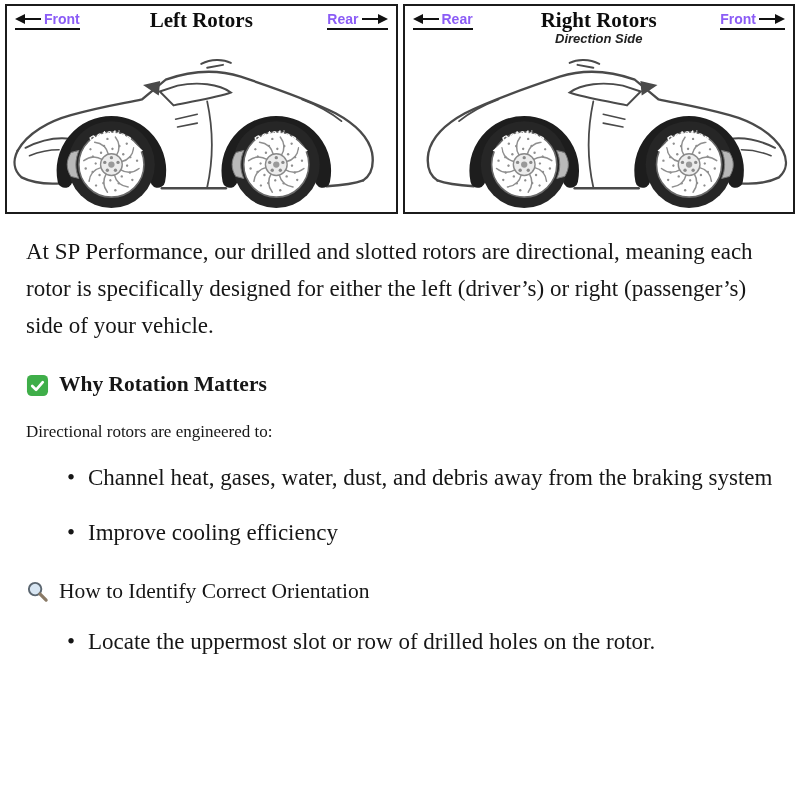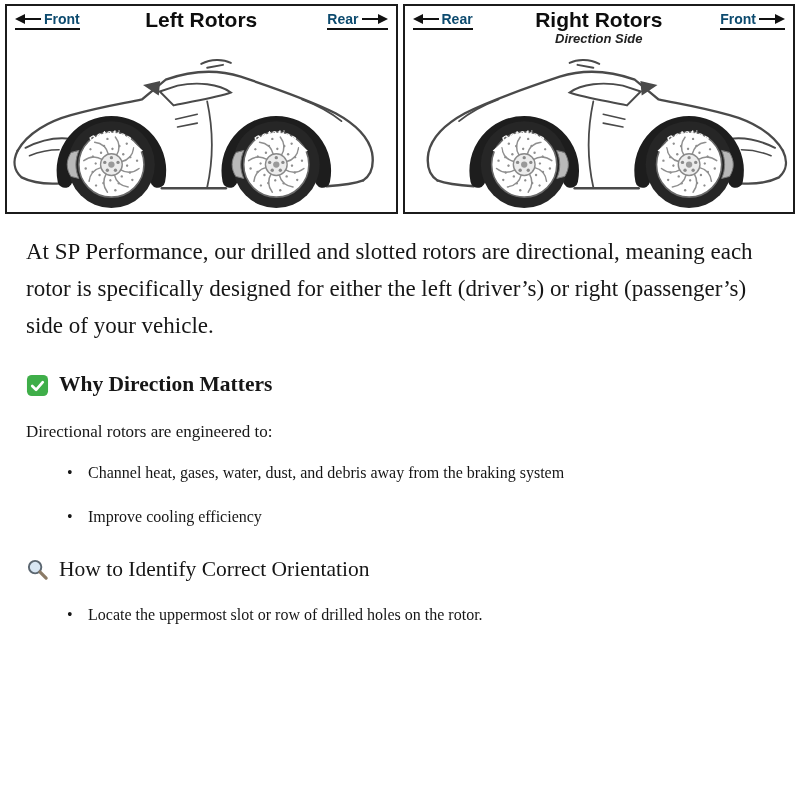--- a/index.html
+++ b/index.html
@@ -6,41 +6,41 @@
   body { width:800px; font-family:"Liberation Serif", serif; color:#161616; }
 
   
   .figure { display:flex; gap:5px; padding:4px 5px 0 5px; box-sizing:border-box; }
   .panel { flex:1; border:2px solid #1b1b1b; background:#fff; height:210px;
            box-sizing:border-box; position:relative; overflow:hidden; }
   .panel-head { position:absolute; top:5px; left:8px; right:8px; display:flex;
                 justify-content:space-between; align-items:flex-start;
                 font-family:"Liberation Sans", sans-serif; z-index:2; }
   .dir { display:inline-flex; align-items:center; gap:3px; font-weight:bold;
-         font-size:14px; color:#0c4a6e; border-bottom:2px solid #111; padding-bottom:1px; }
+         font-size:14px; color:#8b5cf6; border-bottom:2px solid #111; padding-bottom:1px; }
   .title-block { position:absolute; left:50%; transform:translateX(-50%); top:3px;
                  text-align:center; font-family:"Liberation Sans", sans-serif; z-index:2; width:60%; }
-  .panel-title { display:block; font-size:21px; font-weight:bold; line-height:1.05; color:#0d0d0d; }
+  .panel-title { display:block; font-size:21px; font-weight:bold; line-height:1.05; color:#0d0d0d;font-family:Liberation Serif, serif; }
   .panel-sub { display:block; font-size:13px; font-weight:bold; font-style:italic; color:#222; }
   .car { display:block; width:100%; height:156px; margin-top:48px; }
   .rot { font-family:"Liberation Sans", sans-serif; font-size:9.5px; font-weight:bold;
          font-style:italic; fill:#ffffff; letter-spacing:.3px; }
   .rot-arrow { fill:#ffffff; stroke:none; }
 
   
   .doc { padding:12px 26px 12px 26px; }
   .intro { font-size:23px; line-height:1.6; margin:8px 0 0 0; }
   .doc h2 { display:flex; align-items:center; gap:10px; font-size:21.5px;
             margin:27px 0 0 0; line-height:1.3; }
   .h-bold { font-weight:bold; }
   .h-regular { font-weight:normal; }
   .icon { flex:0 0 auto; display:block; }
   .lead { font-size:17px; margin:23px 0 0 0; }
   .bullets { margin:13px 0 0 0; padding:0 0 0 62px; list-style:none; }
-  .bullets li { font-size:16px; line-height:1.58; position:relative; margin:18px 0; }
+  .bullets li { font-size:23px; line-height:1.58; position:relative; margin:18px 0; }
   .bullets li::before { content:"\2022"; position:absolute; left:-21px; top:0; }
 </style>
 </head>
 <body>
 
 <svg width="0" height="0" style="position:absolute" aria-hidden="true">
   <defs>
     <path id="rot-arc" d="M -23 -17 A 28.6 28.6 0 0 1 23 -17" fill="none"></path>
     <g id="slot-unit">
       <path d="M 4 -28 Q 11 -19 5 -9" stroke="#8f8f8f" stroke-width="1.5" fill="none"></path>
@@ -165,21 +165,21 @@
 
 <main class="doc">
 
   <p class="intro">At SP Performance, our drilled and slotted rotors are directional, meaning each rotor is specifically designed for either the left (driver’s) or right (passenger’s) side of your vehicle.</p>
 
   <h2 class="h-bold">
     <svg class="icon" width="23" height="23" viewBox="0 0 24 24">
       <rect x="1" y="1" width="22" height="22" rx="5" fill="#3fae49"></rect>
       <path d="M6.5 12.5 L10.5 16.5 L17.5 8.5" stroke="#ffffff" stroke-width="2.8" fill="none" stroke-linecap="round" stroke-linejoin="round"></path>
     </svg>
-    <span>Why Direction Matters</span>
+    <span>Why Rotation Matters</span>
   </h2>
 
   <p class="lead">Directional rotors are engineered to:</p>
 
   <ul class="bullets">
     <li>Channel heat, gases, water, dust, and debris away from the braking system</li>
     <li>Improve cooling efficiency</li>
   </ul>
 
   <h2 class="h-regular">

